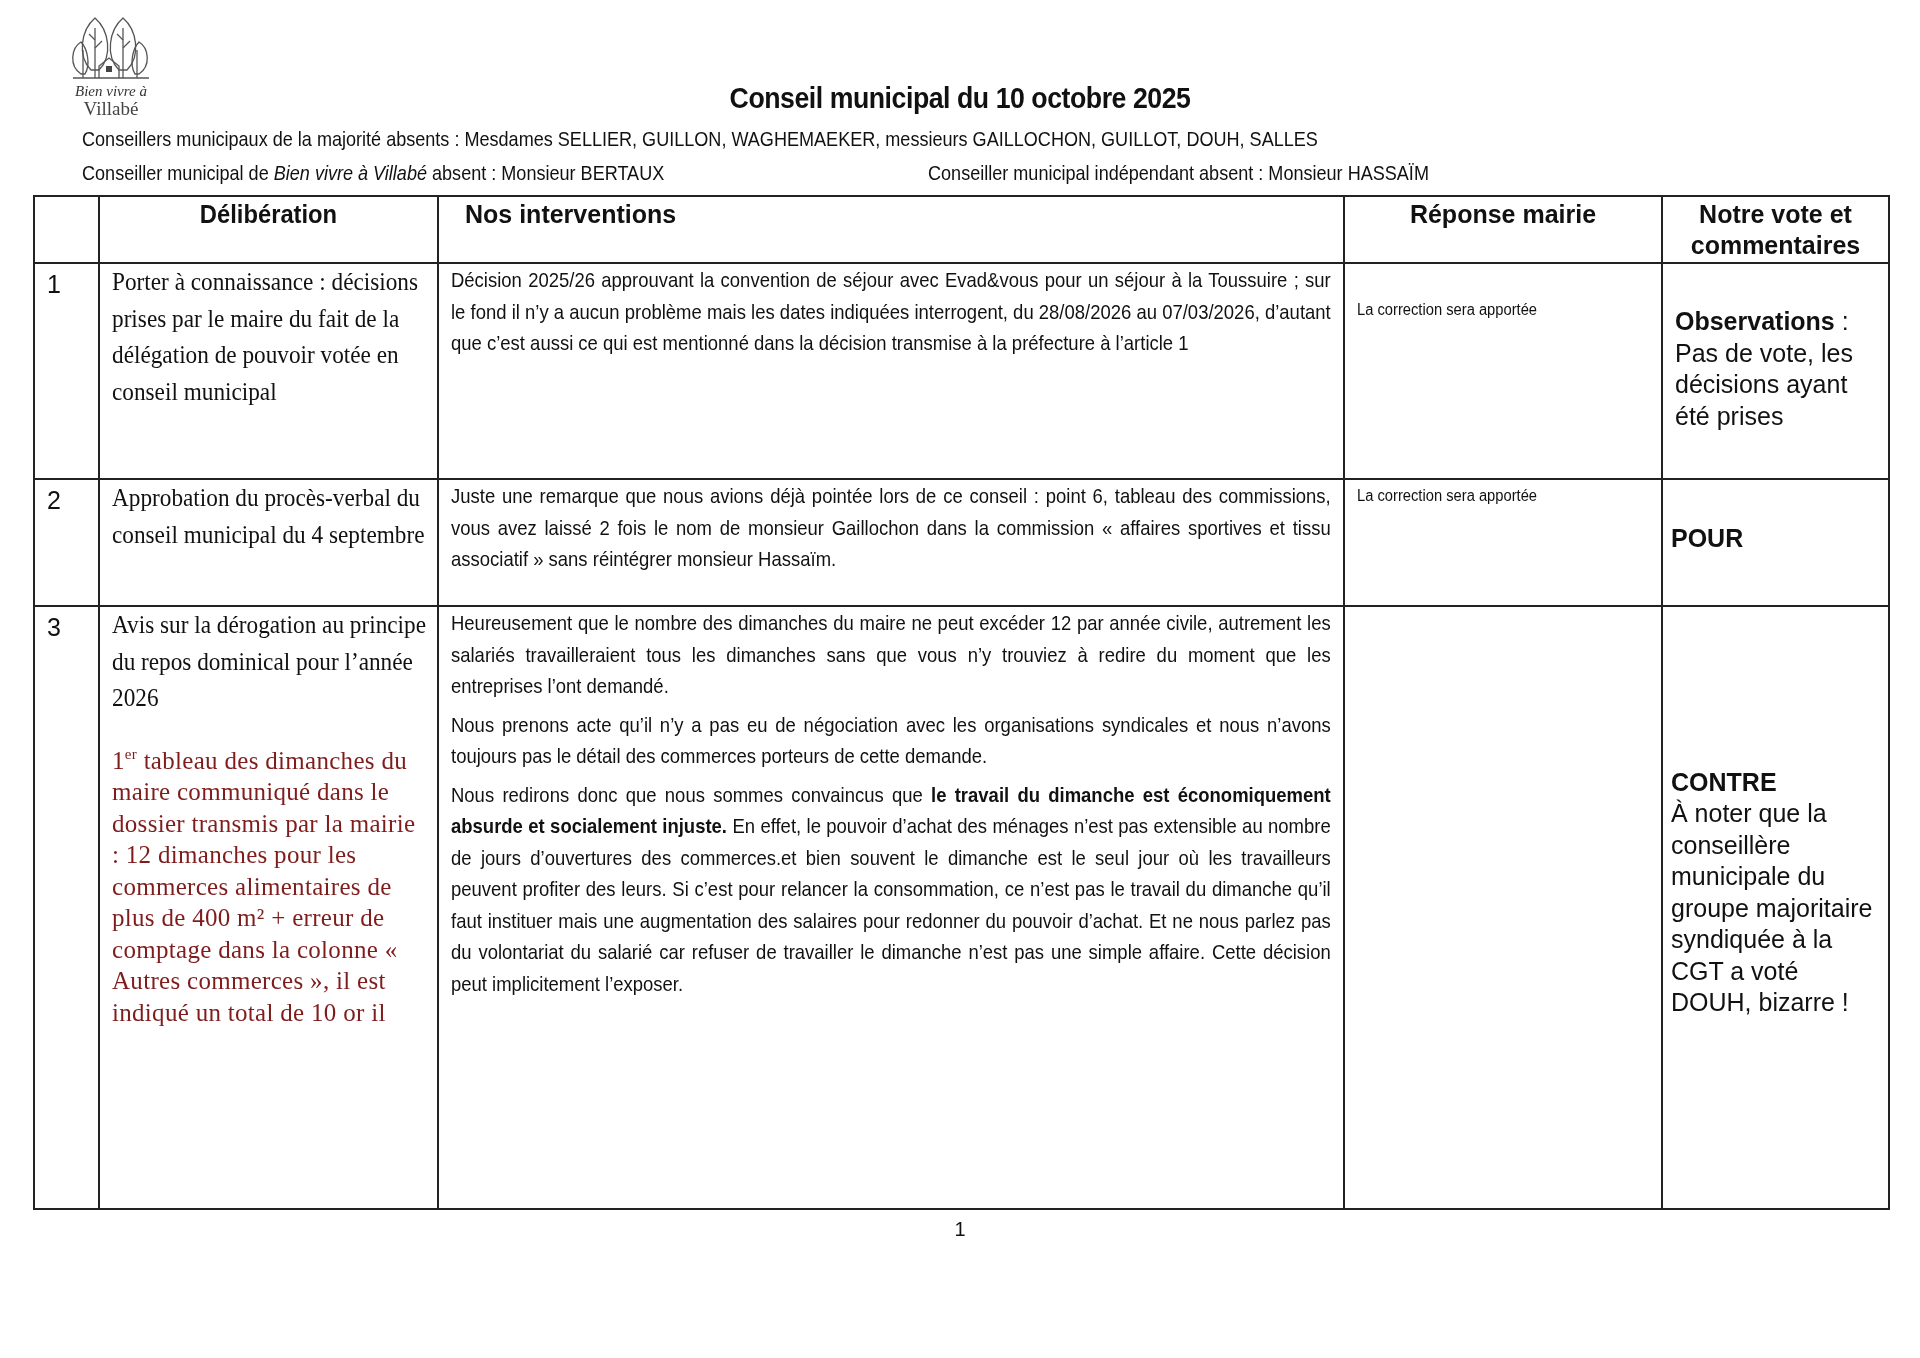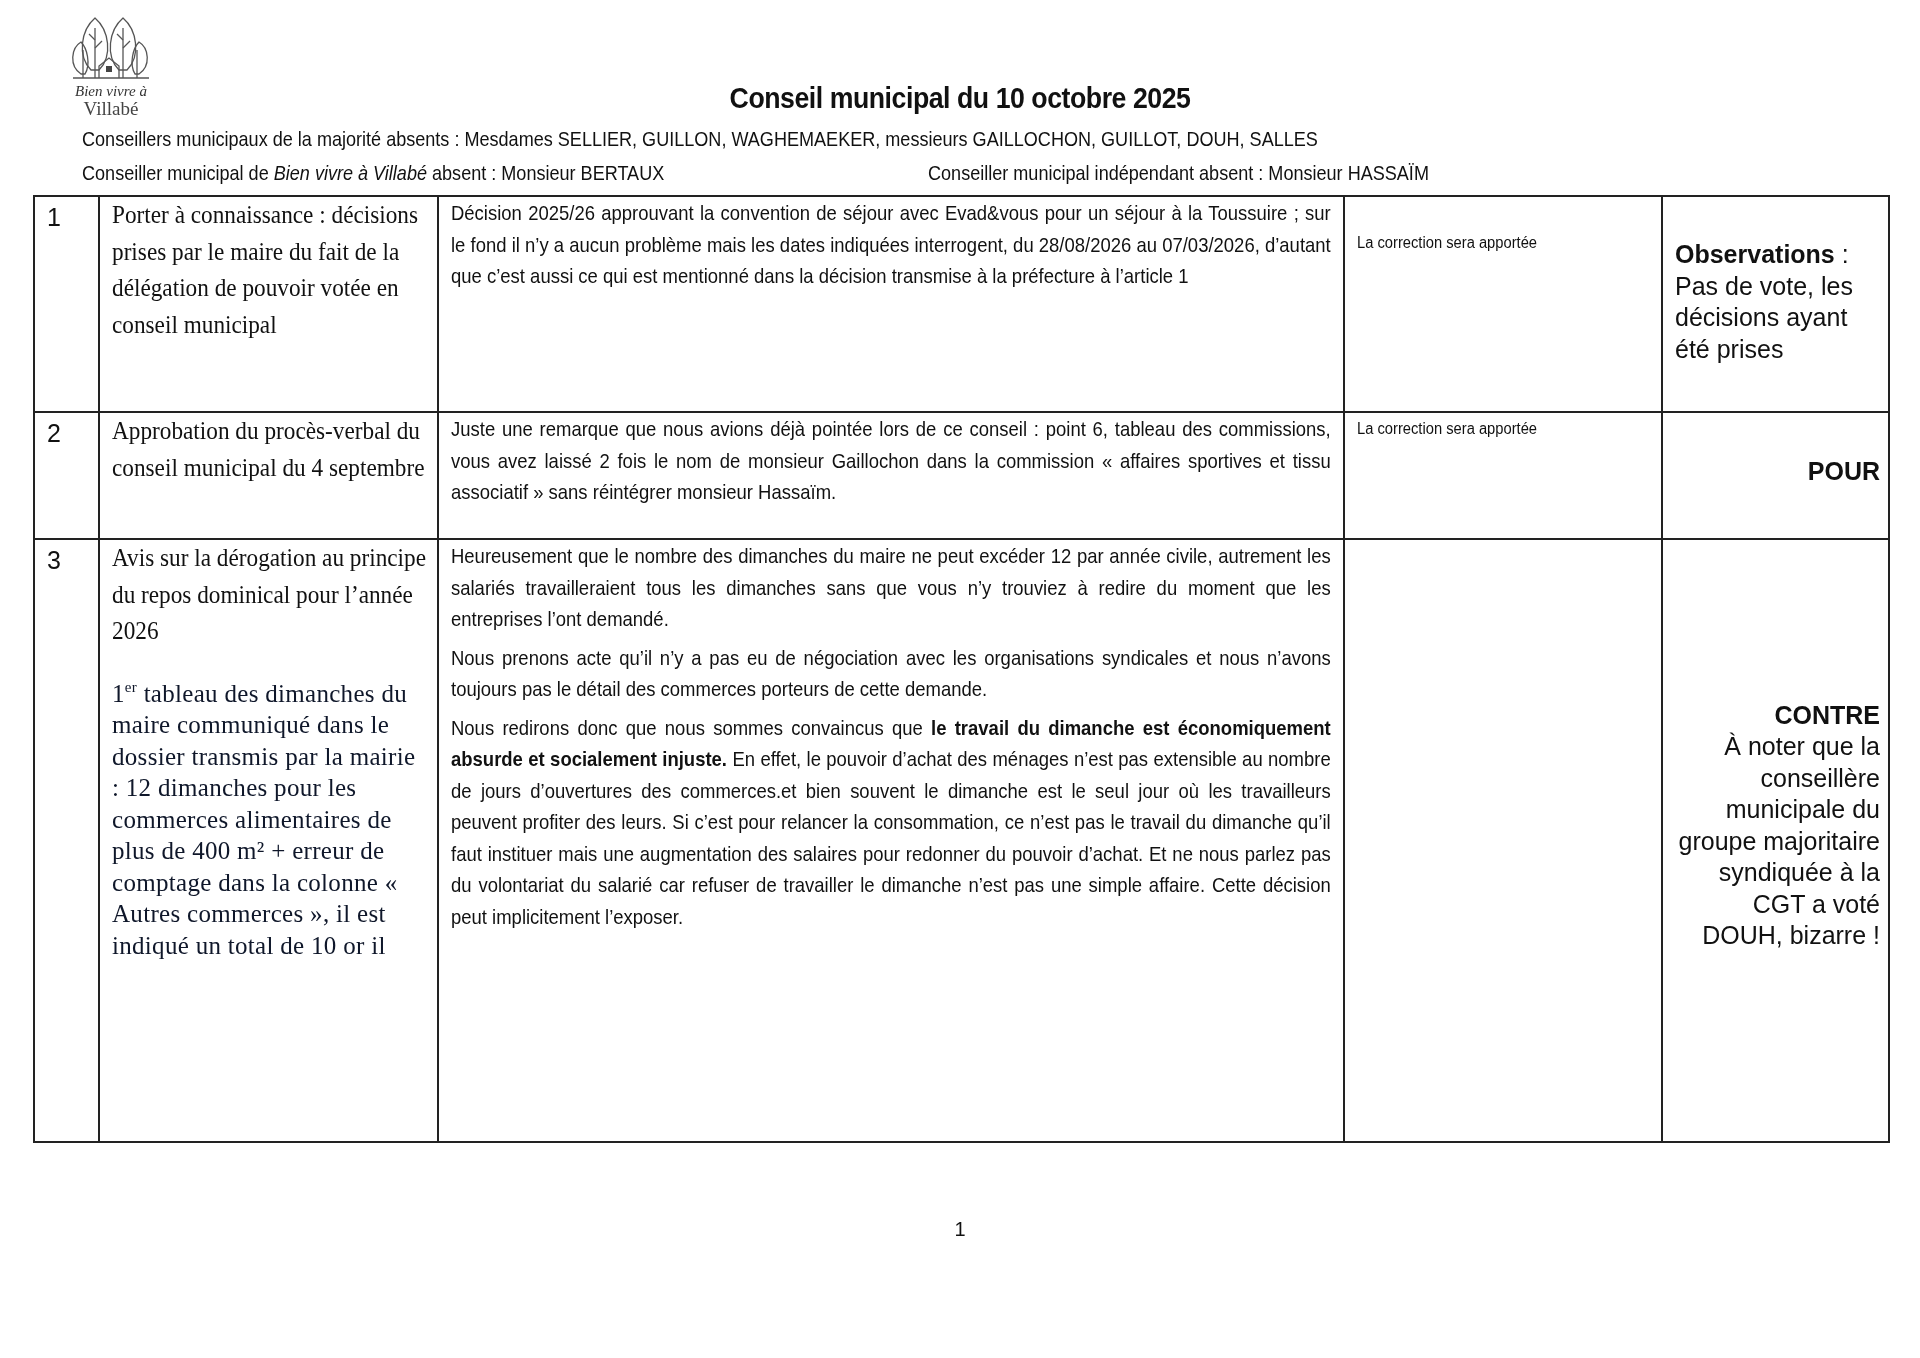--- a/index.html
+++ b/index.html
@@ -12,31 +12,31 @@
   .l2a { left:82px; top:161px; }
   .l2b { left:928px; top:161px; }
   table.minutes { position:absolute; left:33px; top:195px; width:1855px; border-collapse:collapse; table-layout:fixed; font-family:"Liberation Sans", sans-serif; }
   table.minutes td, table.minutes th { border:2px solid #222; vertical-align:top; padding:0; }
   .hd { font-weight:bold; font-size:25px; text-align:center; line-height:31px; padding-top:2px !important; }
   .hd.left { text-align:left; padding-left:26px !important; }
   .narrow { display:block; transform-origin:left top; }
   .num { font-size:25px; padding:6px 0 0 12px !important; }
   .delib { font-size:25px; line-height:36.5px; padding:0 10px 0 12px !important;font-family:Liberation Serif, serif; }
   .delib .black { display:block; transform:scaleX(0.93); transform-origin:left top; width:108%; }
-  .delib .red { color:#0f172a; display:block; margin-top:28px; line-height:31.5px; letter-spacing:0.3px; }
+  .delib .red { color:#7f1d1d; display:block; margin-top:28px; line-height:31.5px; letter-spacing:0.3px; }
   .delib .red sup { font-size:15px; vertical-align:top; line-height:15px; position:relative; top:2px; }
   .interv { font-size:21px; line-height:31.5px; padding:0 12px 0 12px !important; text-align:justify; }
   .interv p { margin:0; }
   .interv p + p { margin-top:7px; }
   .cond { display:block; transform:scaleX(0.88); transform-origin:left top; width:113.6%; }
   .rep { font-size:16px; line-height:31.5px; padding:14px 10px 0 12px !important; }
   .rep .cond { transform:scaleX(0.92); width:108%; }
   .vote { font-size:25px; line-height:31.5px; padding:0 8px !important;margin-top:47px; }
   .vote .obs { margin-top:42px; padding-left:4px; }
-  .vote .center { text-align:right; }
+  .vote .center { text-align:left; }
   .bold { font-weight:bold; }
   .pagenum { position:absolute; left:0; width:1920px; top:1218px; text-align:center; font-size:20px; }
 </style>
 </head>
 <body>
 
 <div class="logo">
   <svg viewBox="0 0 128 112">
     <g fill="none" stroke="#555" stroke-width="1.3">
       <path d="M44 62 C30 48 34 22 48 10 C62 22 66 48 52 62 Z"></path>
@@ -68,20 +68,29 @@
 
 <table class="minutes">
   <colgroup>
     <col style="width:65px">
       <col style="width:339px">
       <col style="width:906px">
       <col style="width:318px">
       <col style="width:227px">
   </colgroup>
   <tbody>
+      <tr style="height:67px">
+    <th class="hd"></th>
+    <th class="hd">
+          <span class="narrow" style="transform:scaleX(0.95);transform-origin:center">Délibération</span>
+        </th>
+    <th class="hd left"><span>Nos interventions</span></th>
+    <th class="hd">Réponse mairie</th>
+    <th class="hd">Notre vote et commentaires</th>
+  </tr>
 
   <tr style="height:216px">
     <td class="num">1</td>
     <td class="delib">
           <span class="black">Porter à connaissance : décisions prises par le maire du fait de la délégation de pouvoir votée en conseil municipal</span>
         </td>
     <td class="interv">
           <p class="cond">Décision 2025/26 approuvant la convention de séjour avec Evad&amp;vous pour un séjour à la Toussuire ; sur le fond il n’y a aucun problème mais les dates indiquées interrogent, du 28/08/2026 au 07/03/2026, d’autant que c’est aussi ce qui est mentionné dans la décision transmise à la préfecture à l’article 1</p>
         </td>
     <td class="rep" style="padding-top:30px !important">

